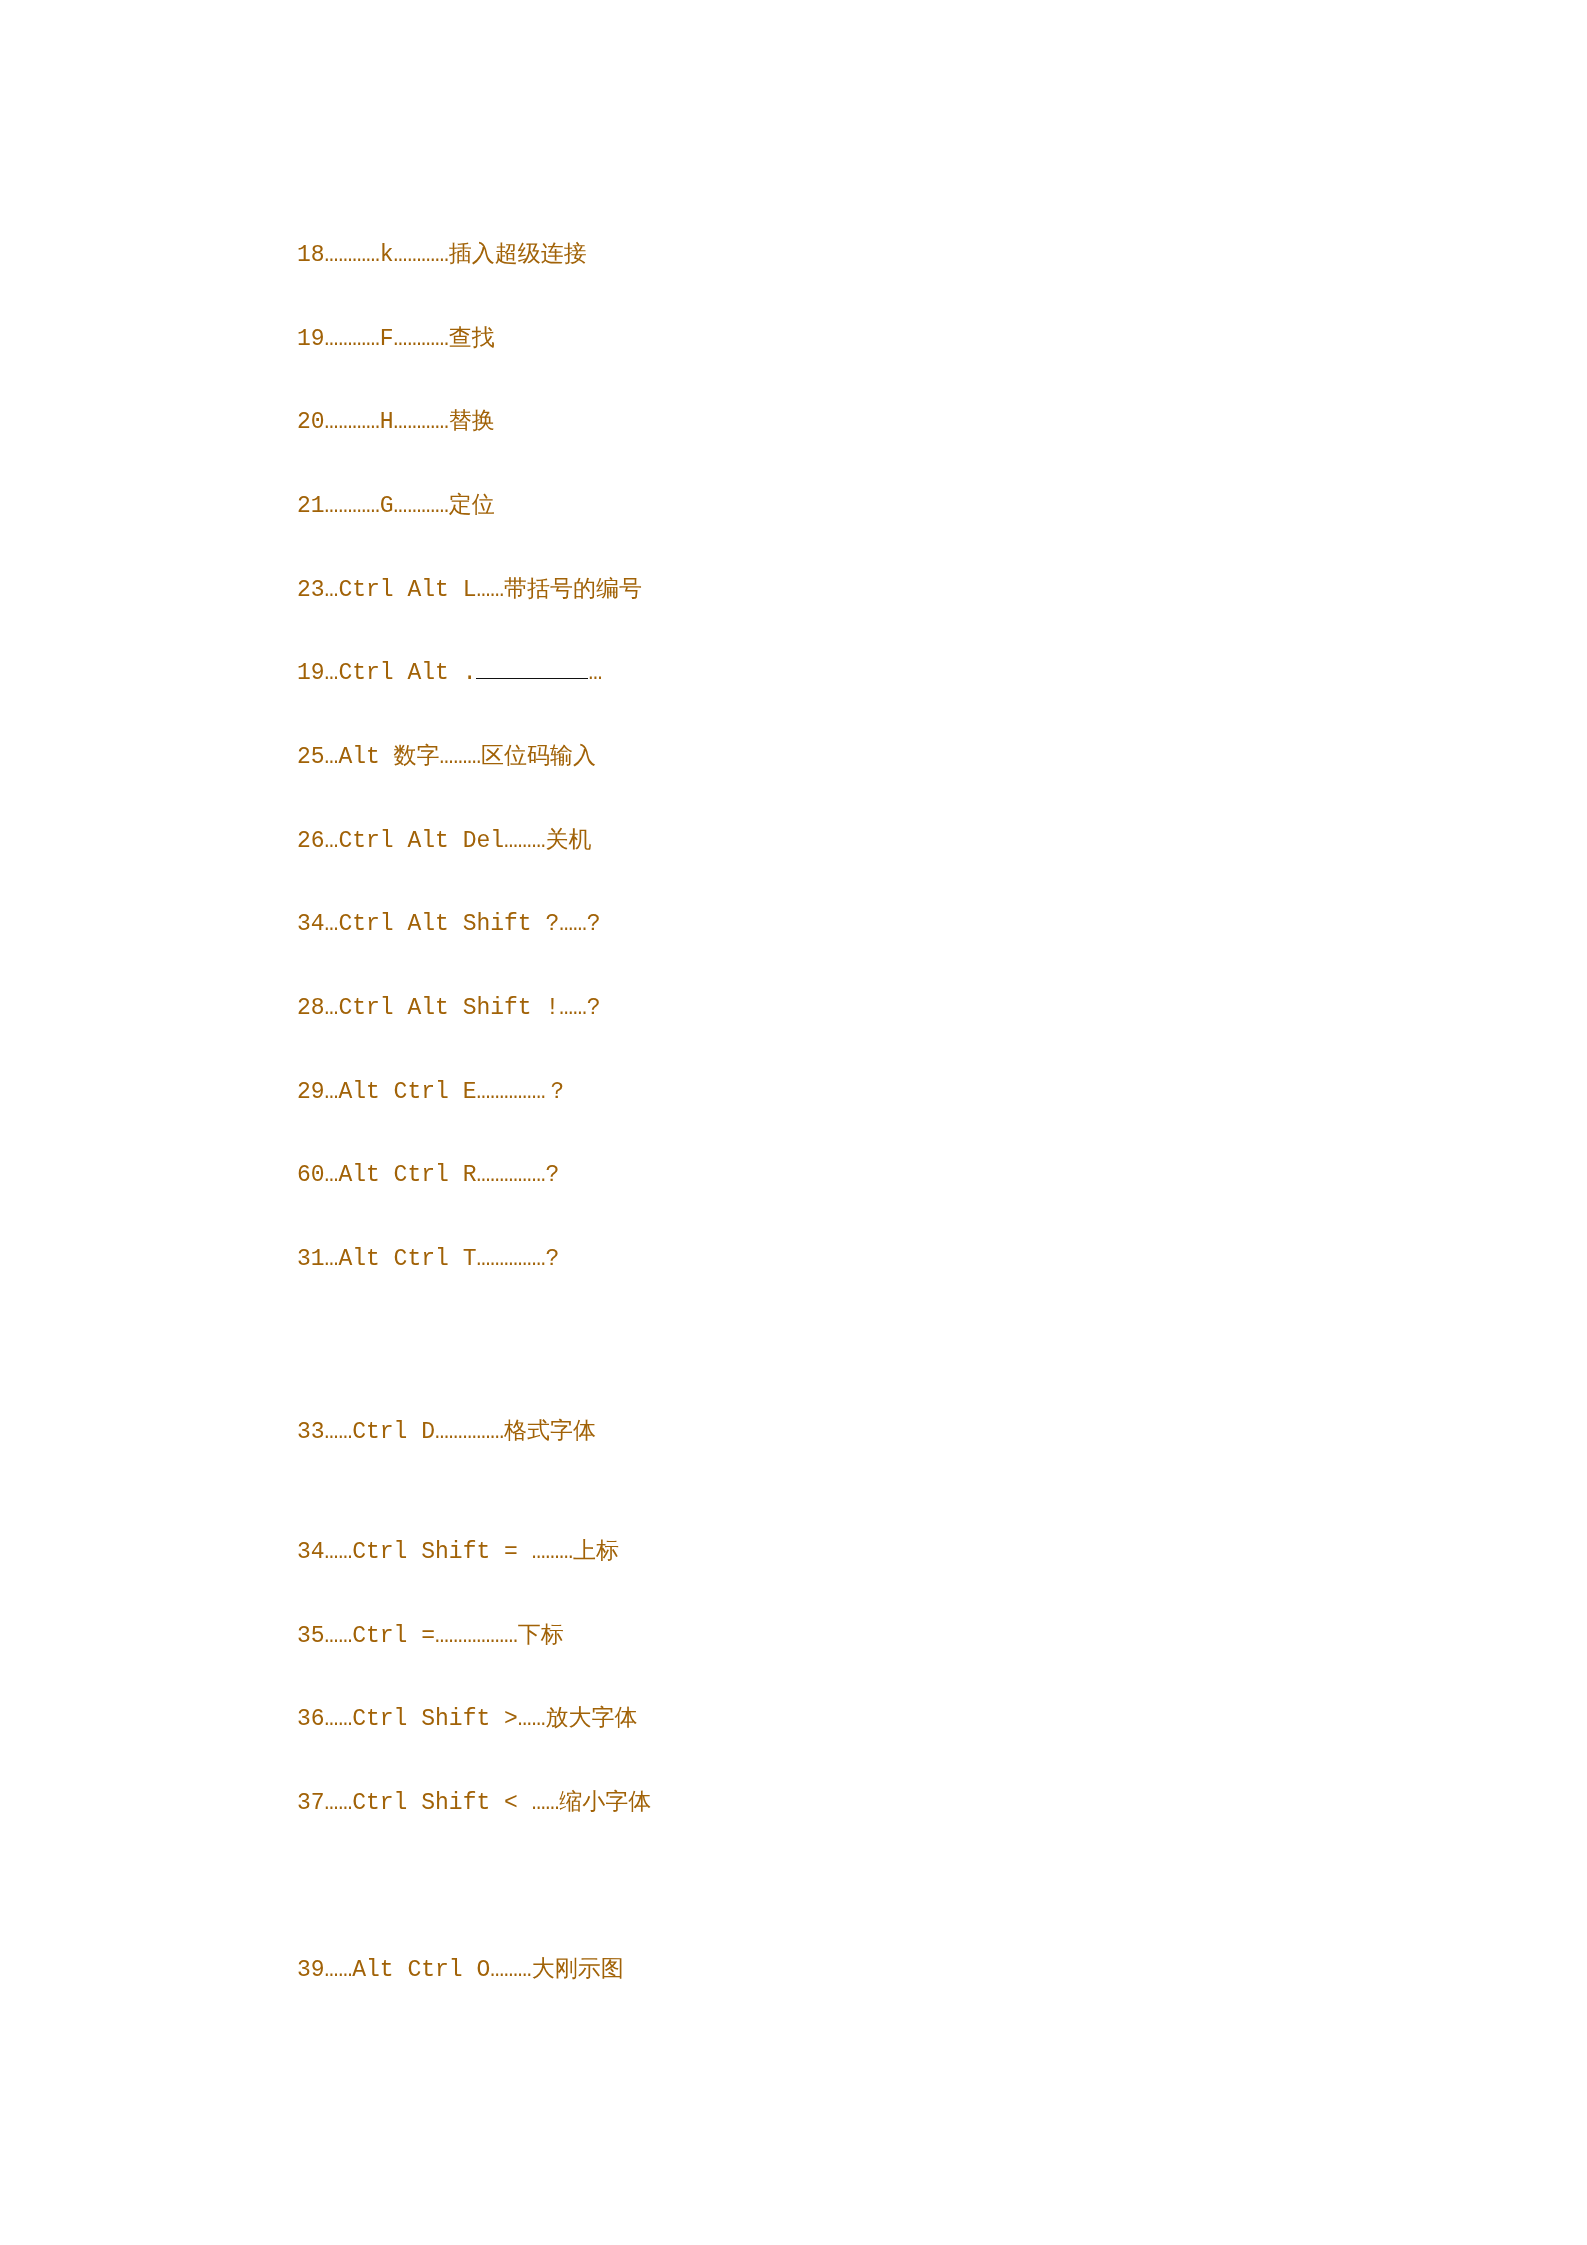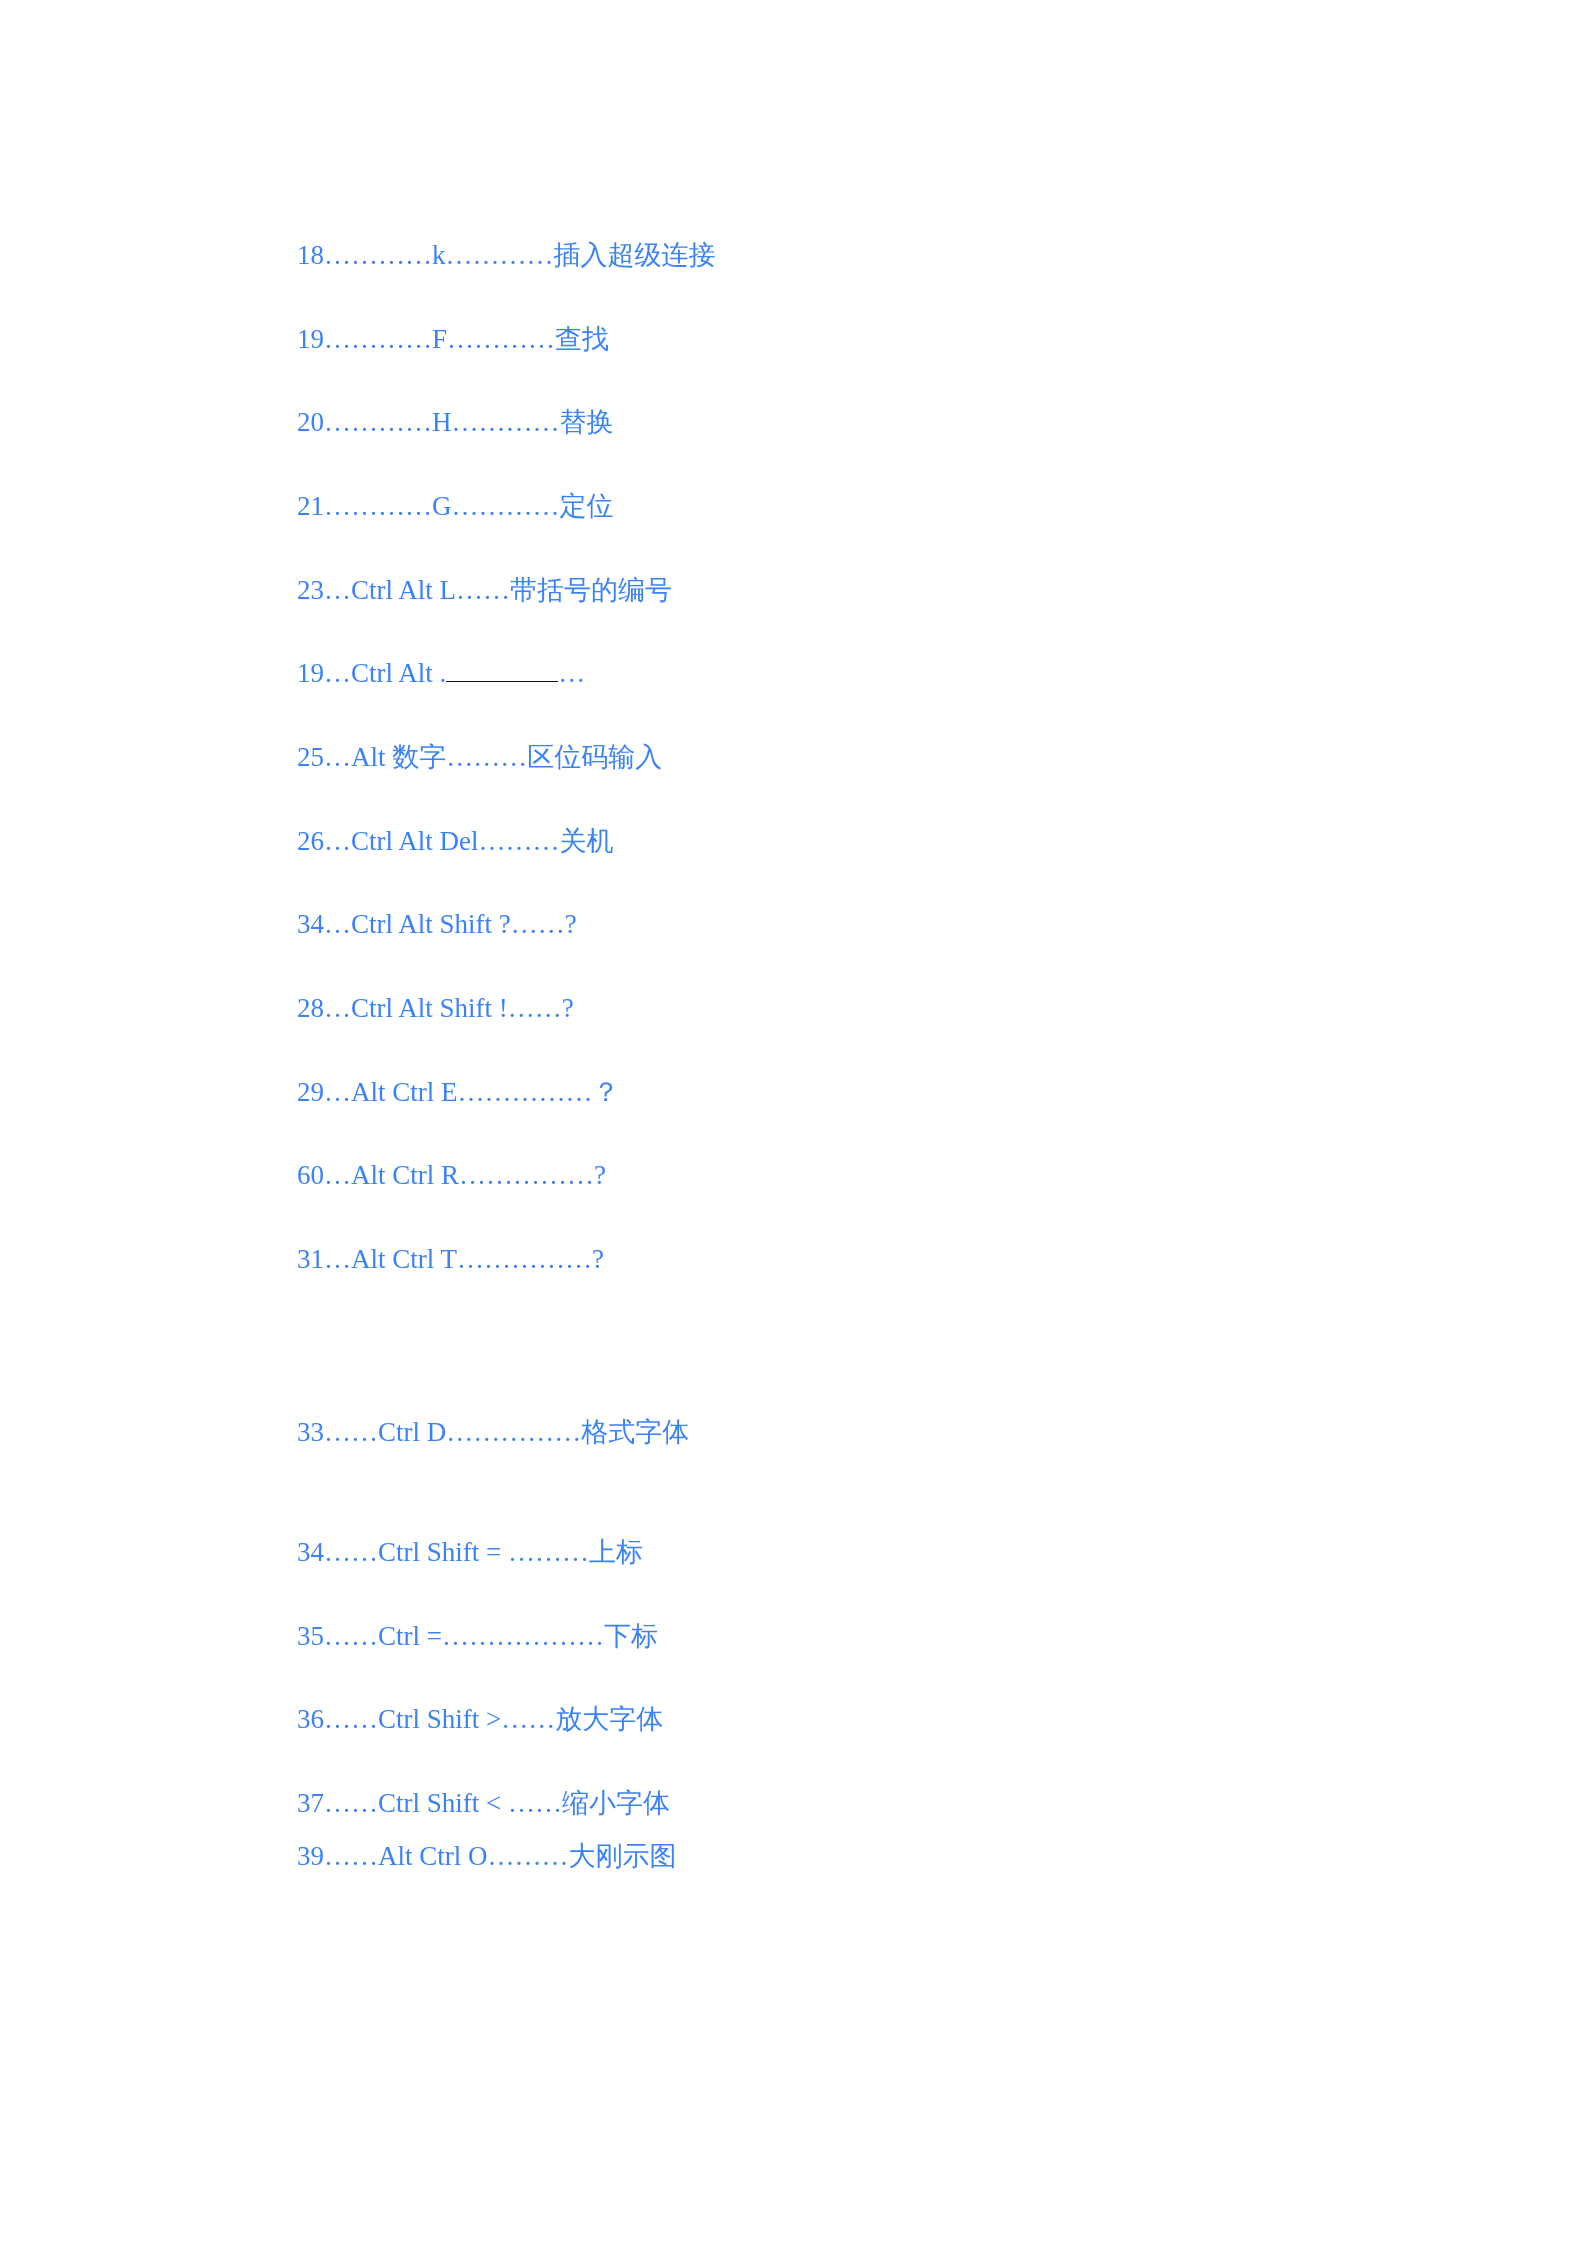--- a/index.html
+++ b/index.html
@@ -5,24 +5,24 @@
     html, body { margin: 0; padding: 0; background: #ffffff; }
     body { width: 1587px; height: 2245px; position: relative; overflow: hidden; }
     .page {
       position: absolute; left: 0; top: 0; width: 1587px; height: 2245px;
       background: #ffffff;
     }
     .line {
       position: absolute;
       left: 240px;
       width: 1120px;
-      font-family: Liberation Serif, serif;
-      font-size: 27px;
+      font-family: Liberation Mono, monospace;
+      font-size: 23px;
       line-height: 42px;
-      color: #3b82f6;
+      color: #a16207;
       text-indent: 57px;
       white-space: normal;
       word-break: break-all;
     }
     .blank {
       display: inline-block;
       width: 112px;
       border-bottom: 1.5px solid #111;
       height: 22px;
       vertical-align: baseline;
@@ -45,14 +45,14 @@
   <div class="line" style="top:903px">34…Ctrl Alt Shift ?……?</div>
   <div class="line" style="top:987px">28…Ctrl Alt Shift !……?</div>
   <div class="line" style="top:1071px">29…Alt Ctrl E……………？</div>
   <div class="line" style="top:1154px">60…Alt Ctrl R……………?</div>
   <div class="line" style="top:1238px">31…Alt Ctrl T……………?</div>
   <div class="line" style="top:1411px">33……Ctrl D……………格式字体</div>
   <div class="line" style="top:1531px">34……Ctrl Shift = ………上标</div>
   <div class="line" style="top:1615px">35……Ctrl =………………下标</div>
   <div class="line" style="top:1698px">36……Ctrl Shift &gt;……放大字体</div>
   <div class="line" style="top:1782px">37……Ctrl Shift &lt; ……缩小字体</div>
-  <div class="line" style="top:1835px">39……Alt Ctrl O………大刚示图</div>
+  <div class="line" style="top:1949px">39……Alt Ctrl O………大刚示图</div>
 </div>
 
 </body></html>

